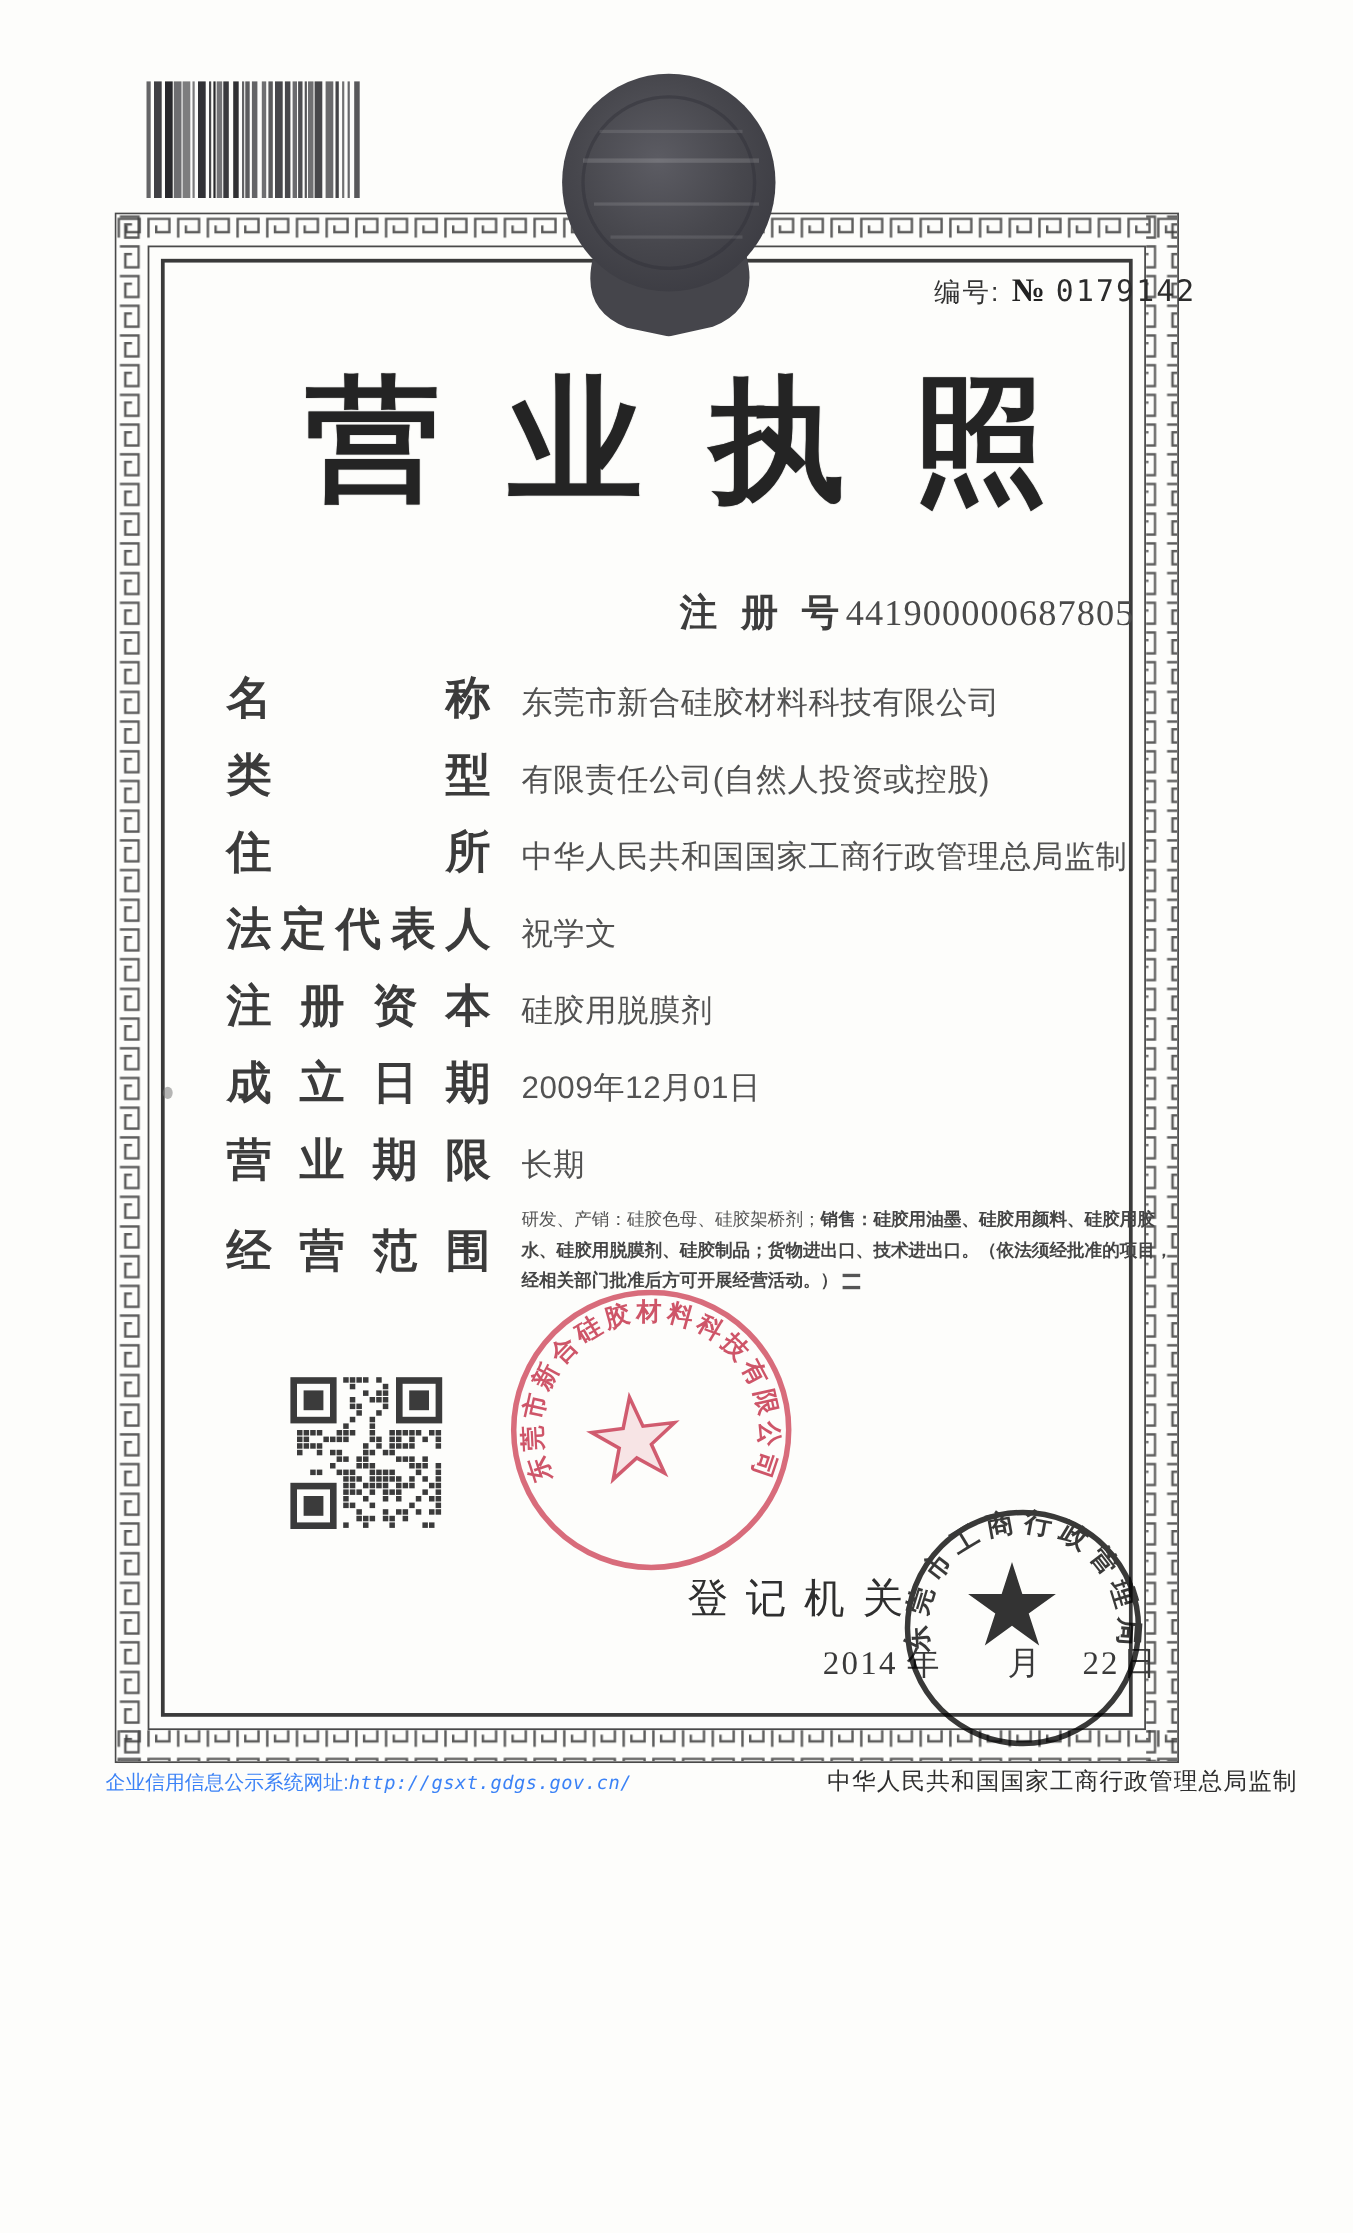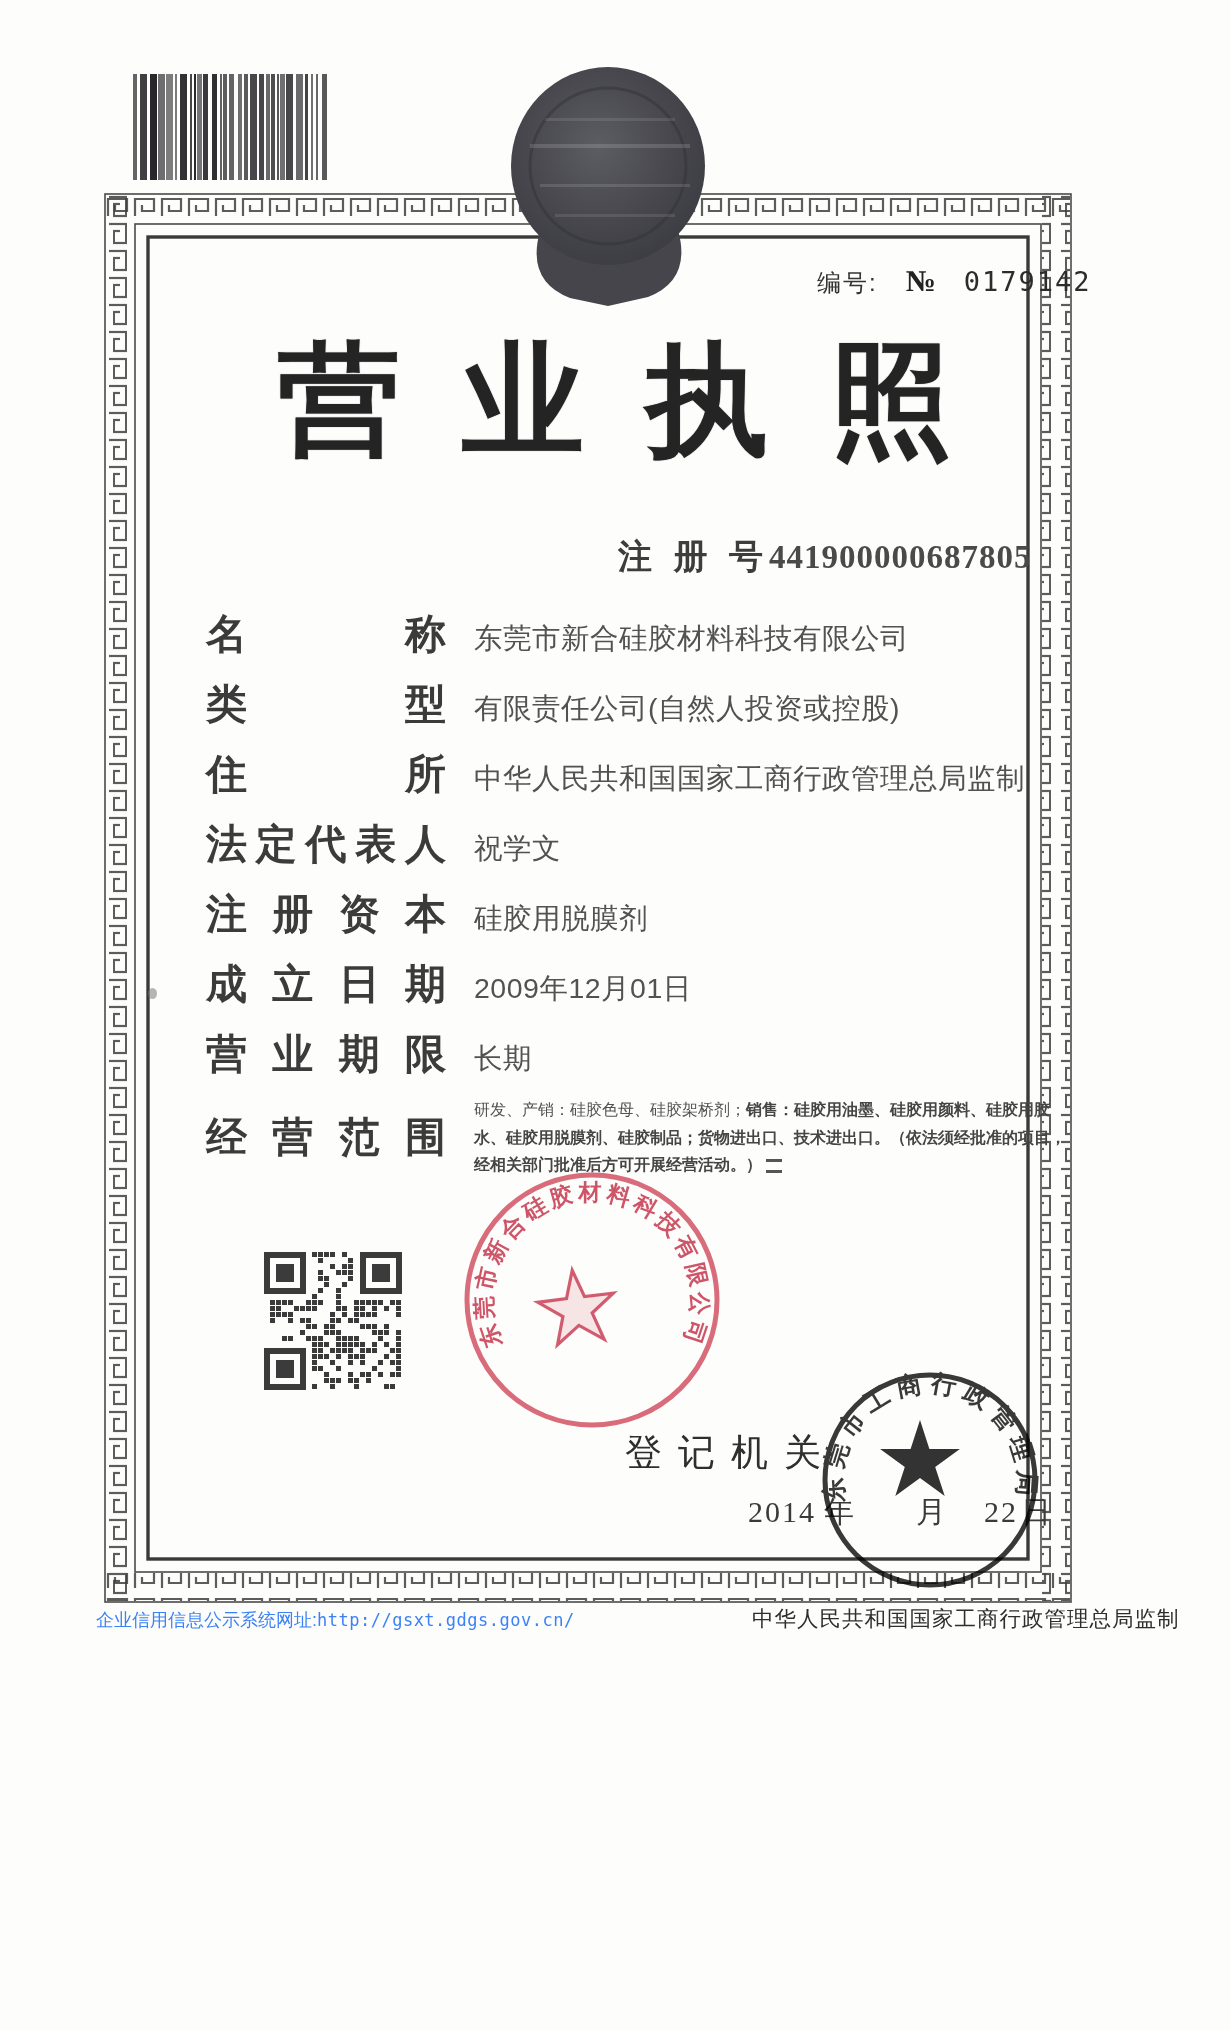--- a/index.html
+++ b/index.html
@@ -2,33 +2,33 @@
 <html><head>
 <meta charset="utf-8">
 <style>
   html,body{margin:0;padding:0;background:#ffffff;}
   .page{
     position:relative;width:1230px;height:2030px;background:#fdfdfb;
     font-family:"Liberation Sans",sans-serif;overflow:hidden;color:#2e2e2e;
   }
   .abs{position:absolute;}
   
-  .serial{left:817px;top:248px;display:flex;align-items:baseline;gap:28px;z-index:3;margin-top:16px;}
+  .serial{left:849px;top:248px;display:flex;align-items:baseline;gap:10px;z-index:3;}
   .serial .lab{font-size:24px;color:#333;letter-spacing:2px;}
   .serial .sym{font-family:"Liberation Serif",serif;font-weight:700;font-size:30px;color:#222;}
   .serial .num{font-family:"DejaVu Sans Mono",monospace;font-size:27px;color:#2c2c2c;letter-spacing:2px;}
   
   .title{left:135px;top:330px;width:960px;z-index:3;
     font-size:122px;font-weight:800;color:#242424;line-height:1.15;
     text-shadow:0 0 1px rgba(0,0,0,.6);}
   .title.spread{display:flex;justify-content:center;gap:62px;}
   
   .regno{left:618px;top:534px;display:flex;align-items:baseline;z-index:3;}
   .regno .lab{font-size:34px;font-weight:600;color:#3d3d3d;letter-spacing:6px;}
-  .regno .val{font-family:"Liberation Serif",serif;font-size:33px;color:#4a4a4a;letter-spacing:1px;font-weight:bold;}
+  .regno .val{font-family:"Liberation Serif",serif;font-size:33px;color:#4a4a4a;letter-spacing:1px;}
   
   .fields{left:206px;top:612px;width:866px;z-index:3;}
   .row{display:flex;align-items:baseline;margin-bottom:24px;}
   .row.scope{align-items:center;margin-top:-6px;}
   .flab{width:240px;flex:0 0 240px;font-size:41px;font-weight:700;color:#3b3b3b;line-height:1.1;}
   .flab.spread{display:flex;justify-content:space-between;}
   .fval{margin-left:28px;font-size:28.5px;color:#525252;letter-spacing:0.5px;white-space:nowrap;}
   .fval.wrap{white-space:normal;width:596px;font-size:16px;line-height:27.5px;letter-spacing:0;}
   .fval .bold{font-weight:700;color:#454545;}
   .scope-mark{display:inline-block;width:16px;height:8px;margin-left:4px;
@@ -37,21 +37,21 @@
   .registrar{left:625px;top:1428px;font-size:37px;font-weight:400;color:#2f2f2f;letter-spacing:16px;z-index:3;}
   .date{left:748px;top:1492px;display:flex;align-items:baseline;z-index:2;
     font-size:30px;color:#3a3a3a;}
   .date .yr,.date .dy{font-family:"Liberation Serif",serif;letter-spacing:2px;}
   .date .u1{margin-left:8px;}
   .date .u2{margin-left:62px;}
   .date .dy{margin-left:38px;}
   .date .u3{margin-left:3px;}
   
   .footer-left{left:96px;top:1608px;font-size:18px;color:#3b82f6;z-index:3;display:flex;align-items:baseline;}
-  .footer-left .url{font-family:"DejaVu Sans Mono",monospace;font-size:17px;letter-spacing:0.5px;}
+  .footer-left .url{font-family:"DejaVu Sans Mono",monospace;font-size:17px;letter-spacing:0.5px;font-style:italic;}
   .footer-right{left:752px;top:1604px;font-size:21.5px;font-weight:400;color:#2e2e2e;letter-spacing:1px;z-index:3;}
   
   .border-svg{left:104px;top:193px;z-index:1;}
   .emblem-svg{left:500px;top:66px;z-index:4;}
   .barcode-svg{left:133px;top:72px;z-index:2;}
   .qr-svg{left:262px;top:1250px;z-index:2;}
   .seal-red{left:437px;top:1150px;z-index:6;mix-blend-mode:multiply;}
   .seal-black{left:810px;top:1360px;z-index:6;mix-blend-mode:multiply;}
   .speck{left:148px;top:988px;width:9px;height:11px;background:#7a7a7a;border-radius:50%;opacity:.55;z-index:2;}
 </style>

